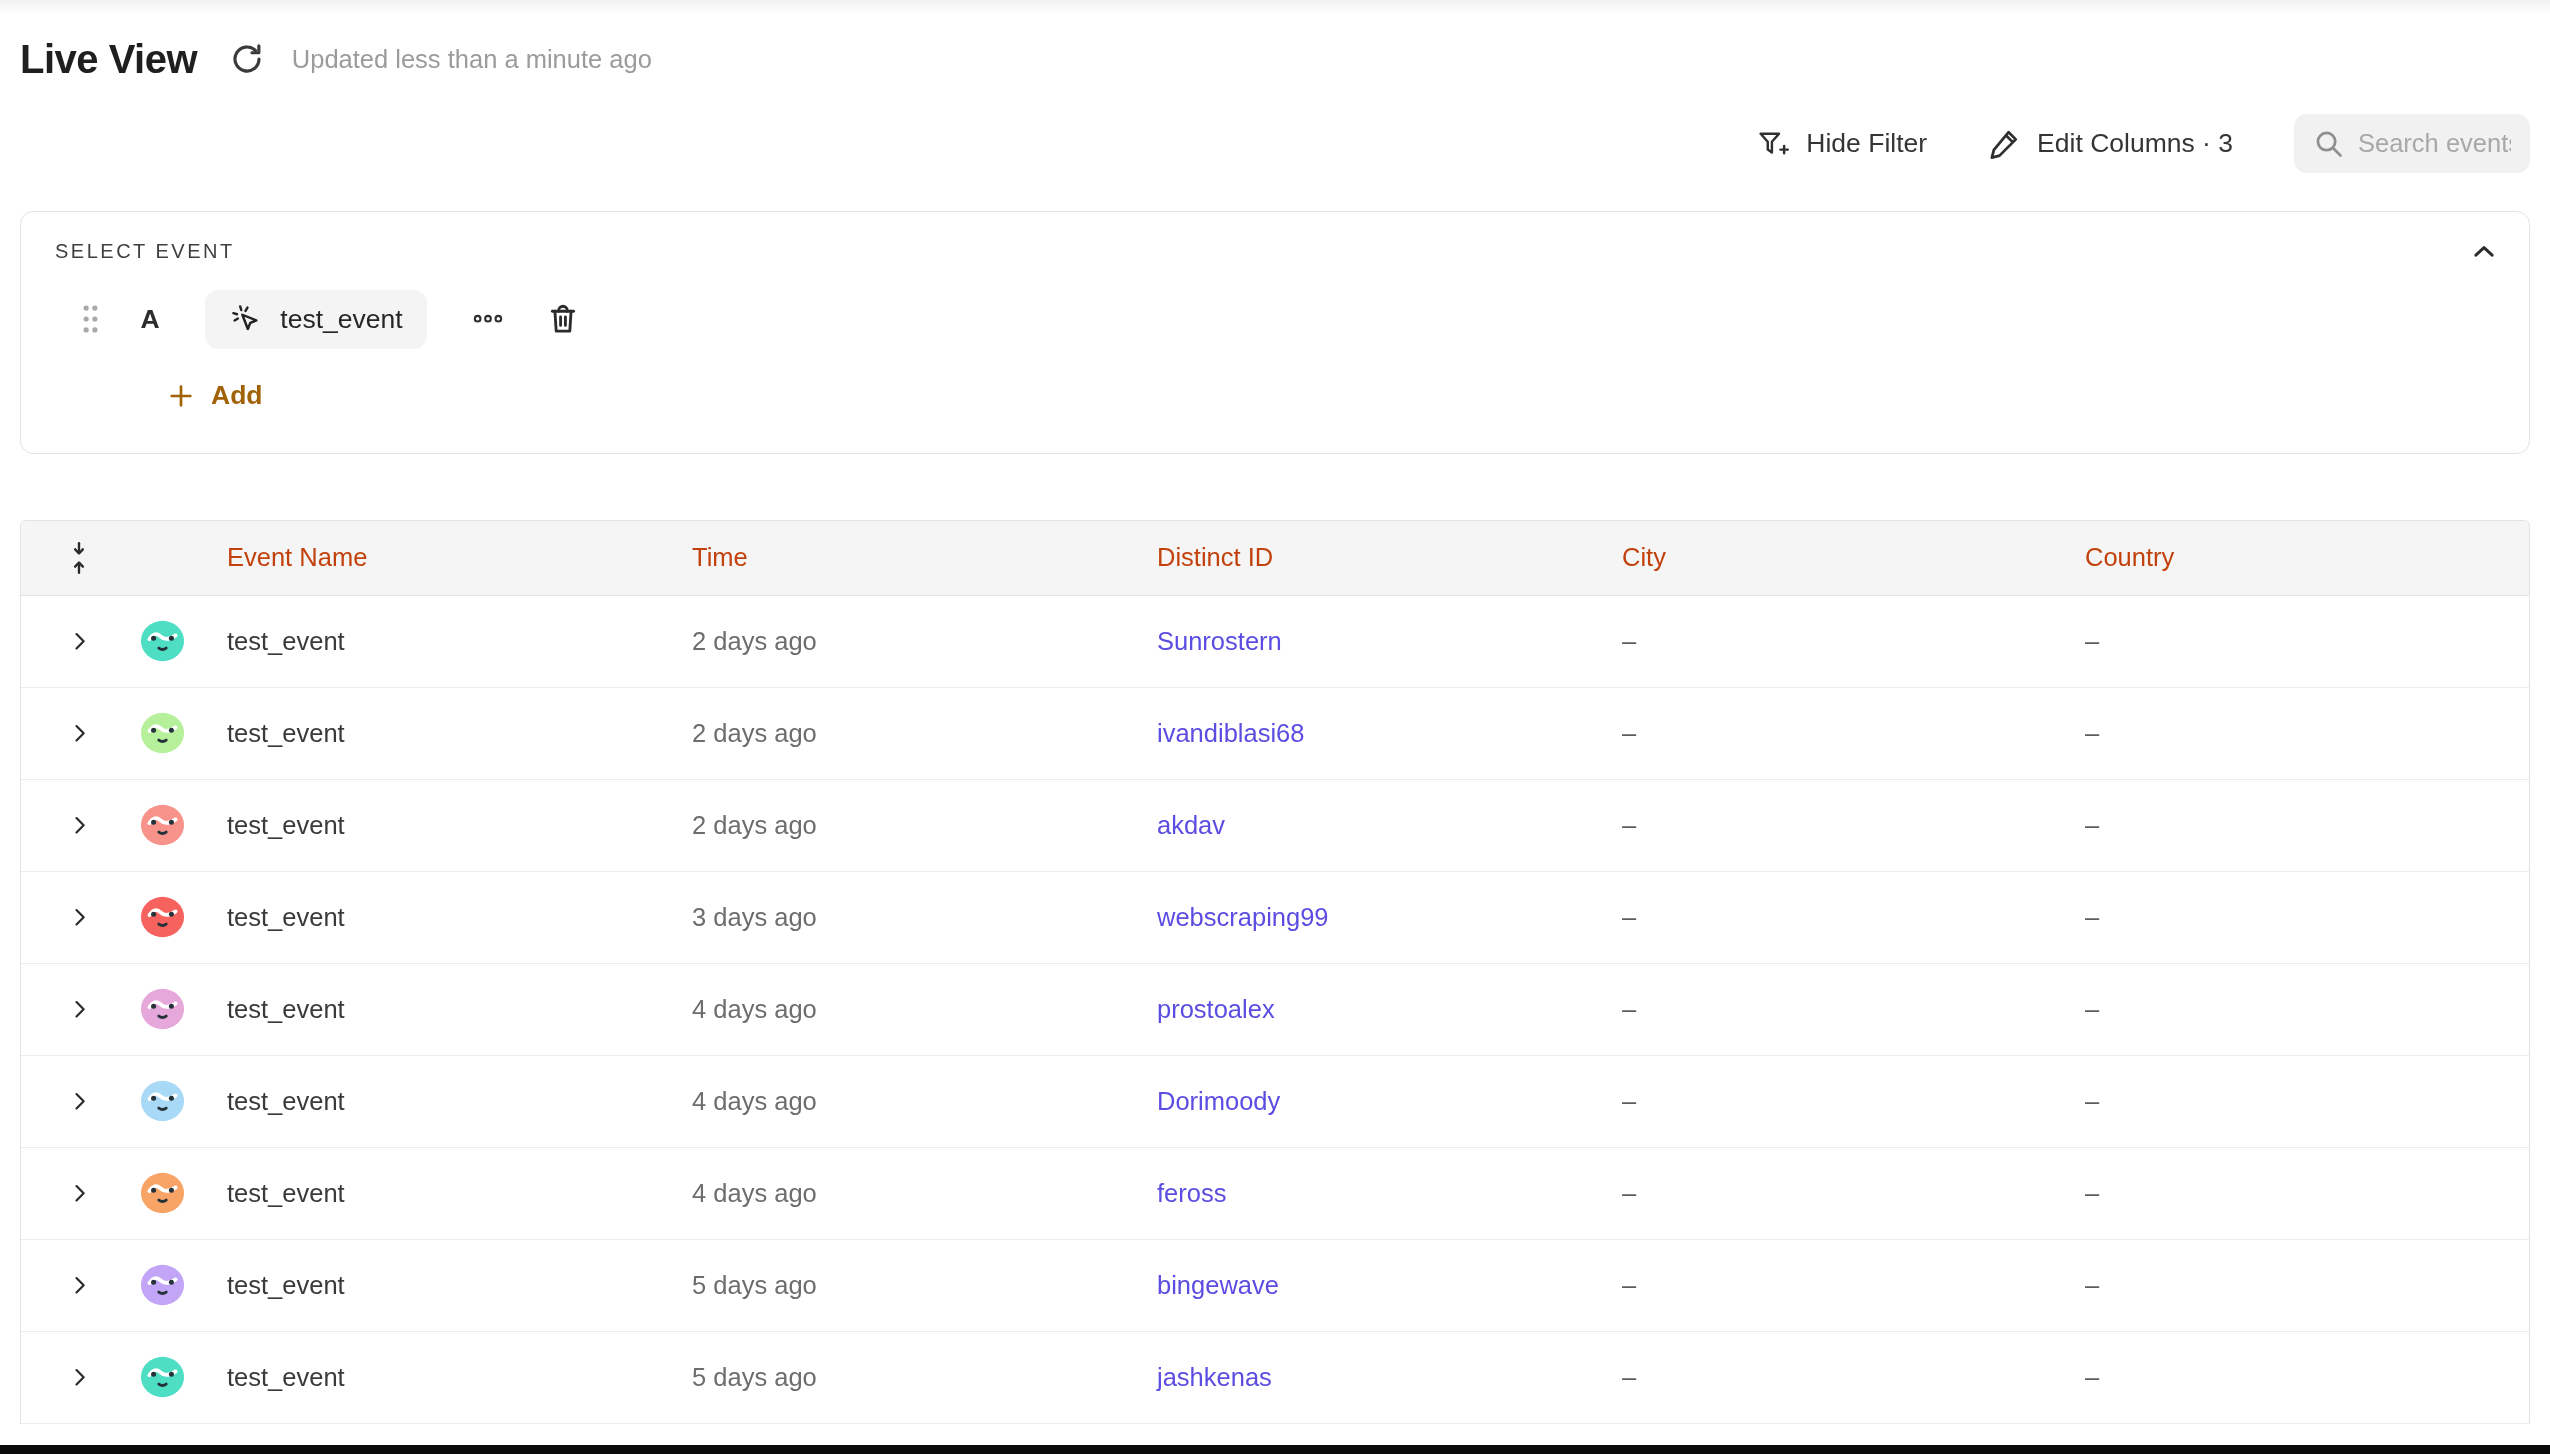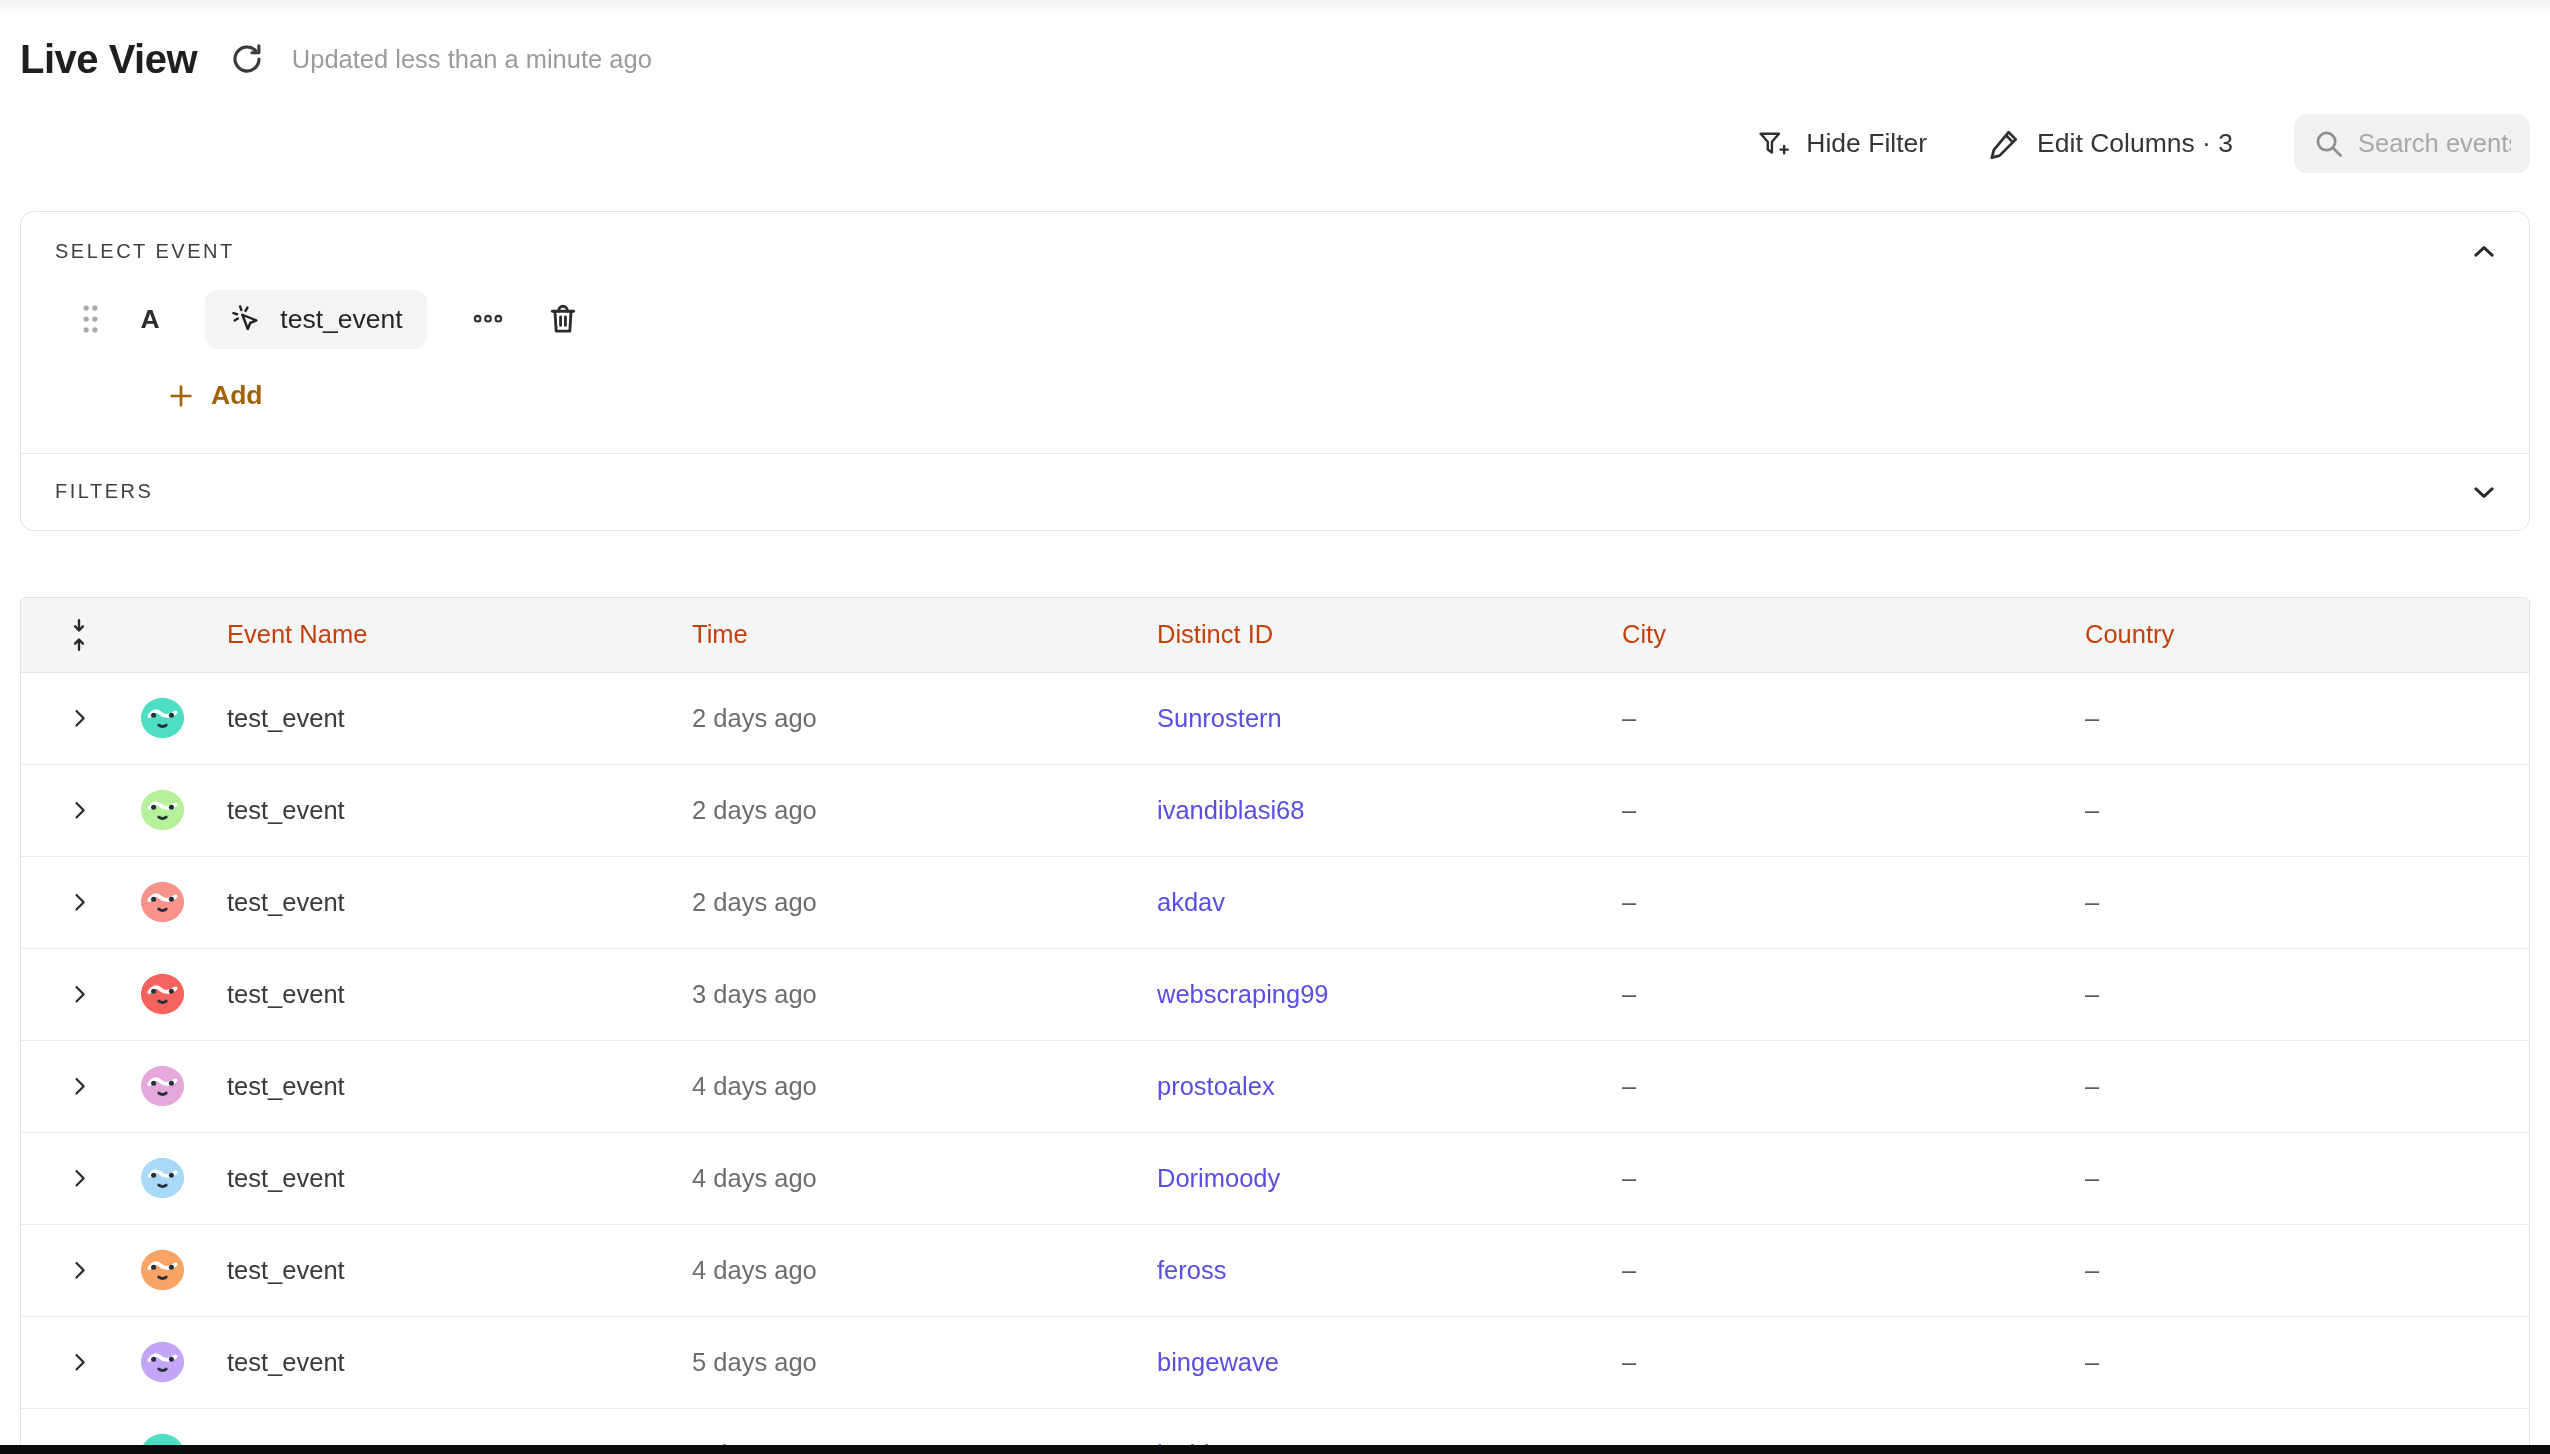--- a/index.html
+++ b/index.html
@@ -195,30 +195,20 @@
       <button class="add-btn">
         <span style="display:flex">
           <svg viewBox="0 0 24 24" fill="none" stroke="currentColor" stroke-width="2.3" stroke-linecap="round">
             <path d="M12 4v16M4 12h16"></path>
           </svg>
         </span>
         <span>Add</span>
       </button>
     </div>
 
-    <div class="panel-section filters-section">
-      <span class="section-label">FILTERS</span>
-      <button class="section-chev">
-        <span style="display:flex">
-          <svg viewBox="0 0 24 24" fill="none" stroke="currentColor" stroke-width="2.4" stroke-linecap="round" stroke-linejoin="round">
-            <polyline points="5.5 9.5 12 15.5 18.5 9.5"></polyline>
-          </svg>
-        </span>
-      </button>
-    </div>
   </section>
 
   <section class="events-table">
     <div class="thead">
       <div class="th col-expand">
         <button class="collapse-all-btn">
           <span style="display:flex">
             <svg viewBox="0 0 24 30" fill="none" stroke="currentColor" stroke-width="2.1" stroke-linecap="round" stroke-linejoin="round">
               <path d="M12 2v8.5"></path>
                 <path d="M8.6 7.4l3.4 3.6 3.4-3.6"></path>

